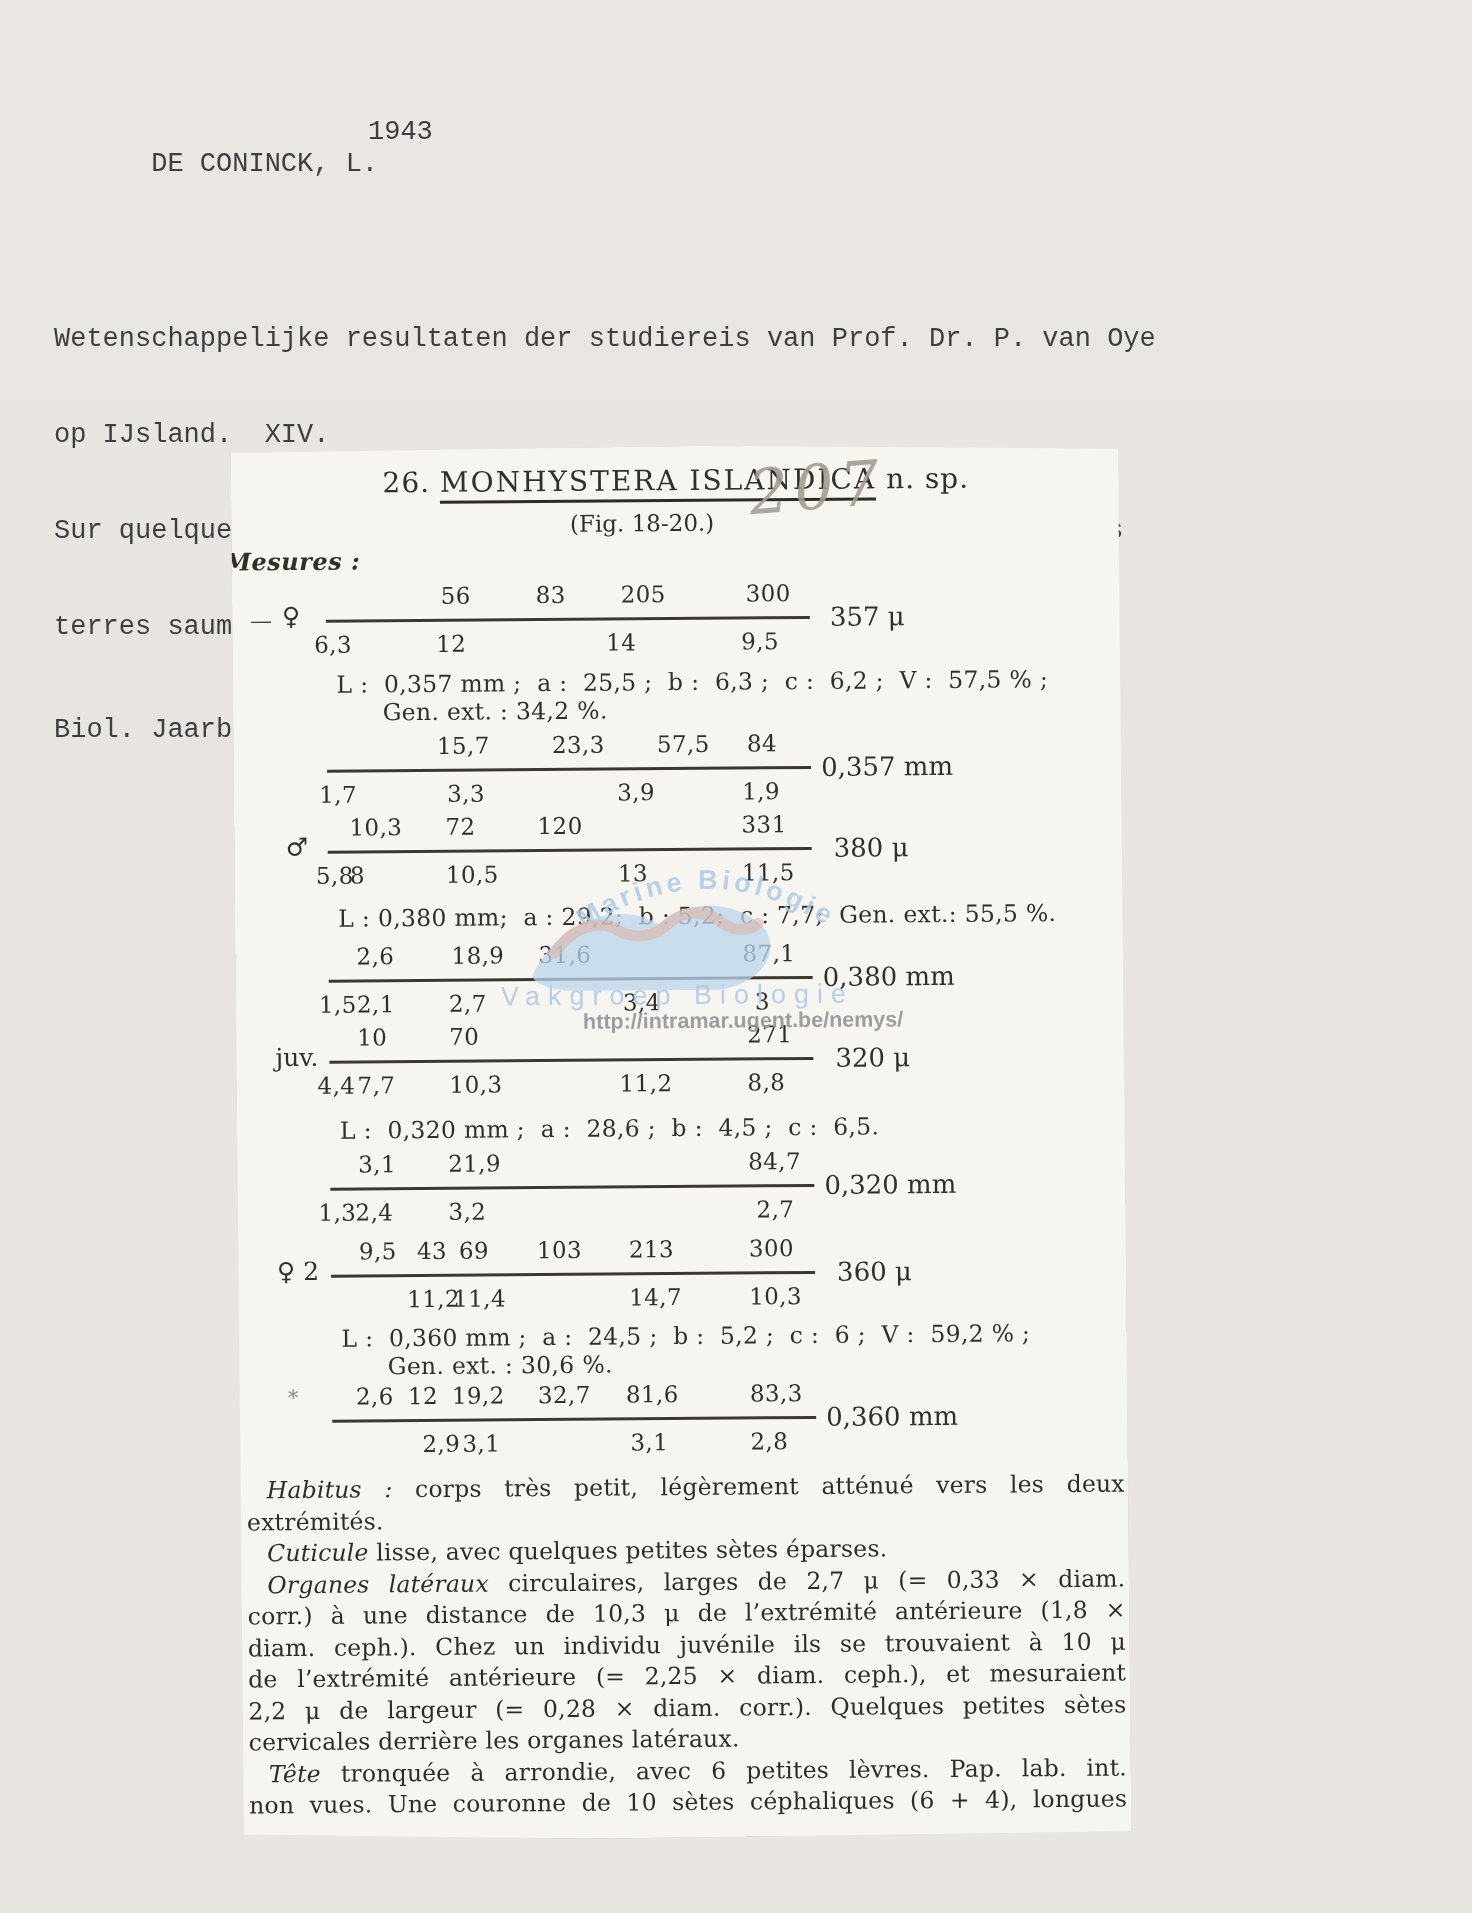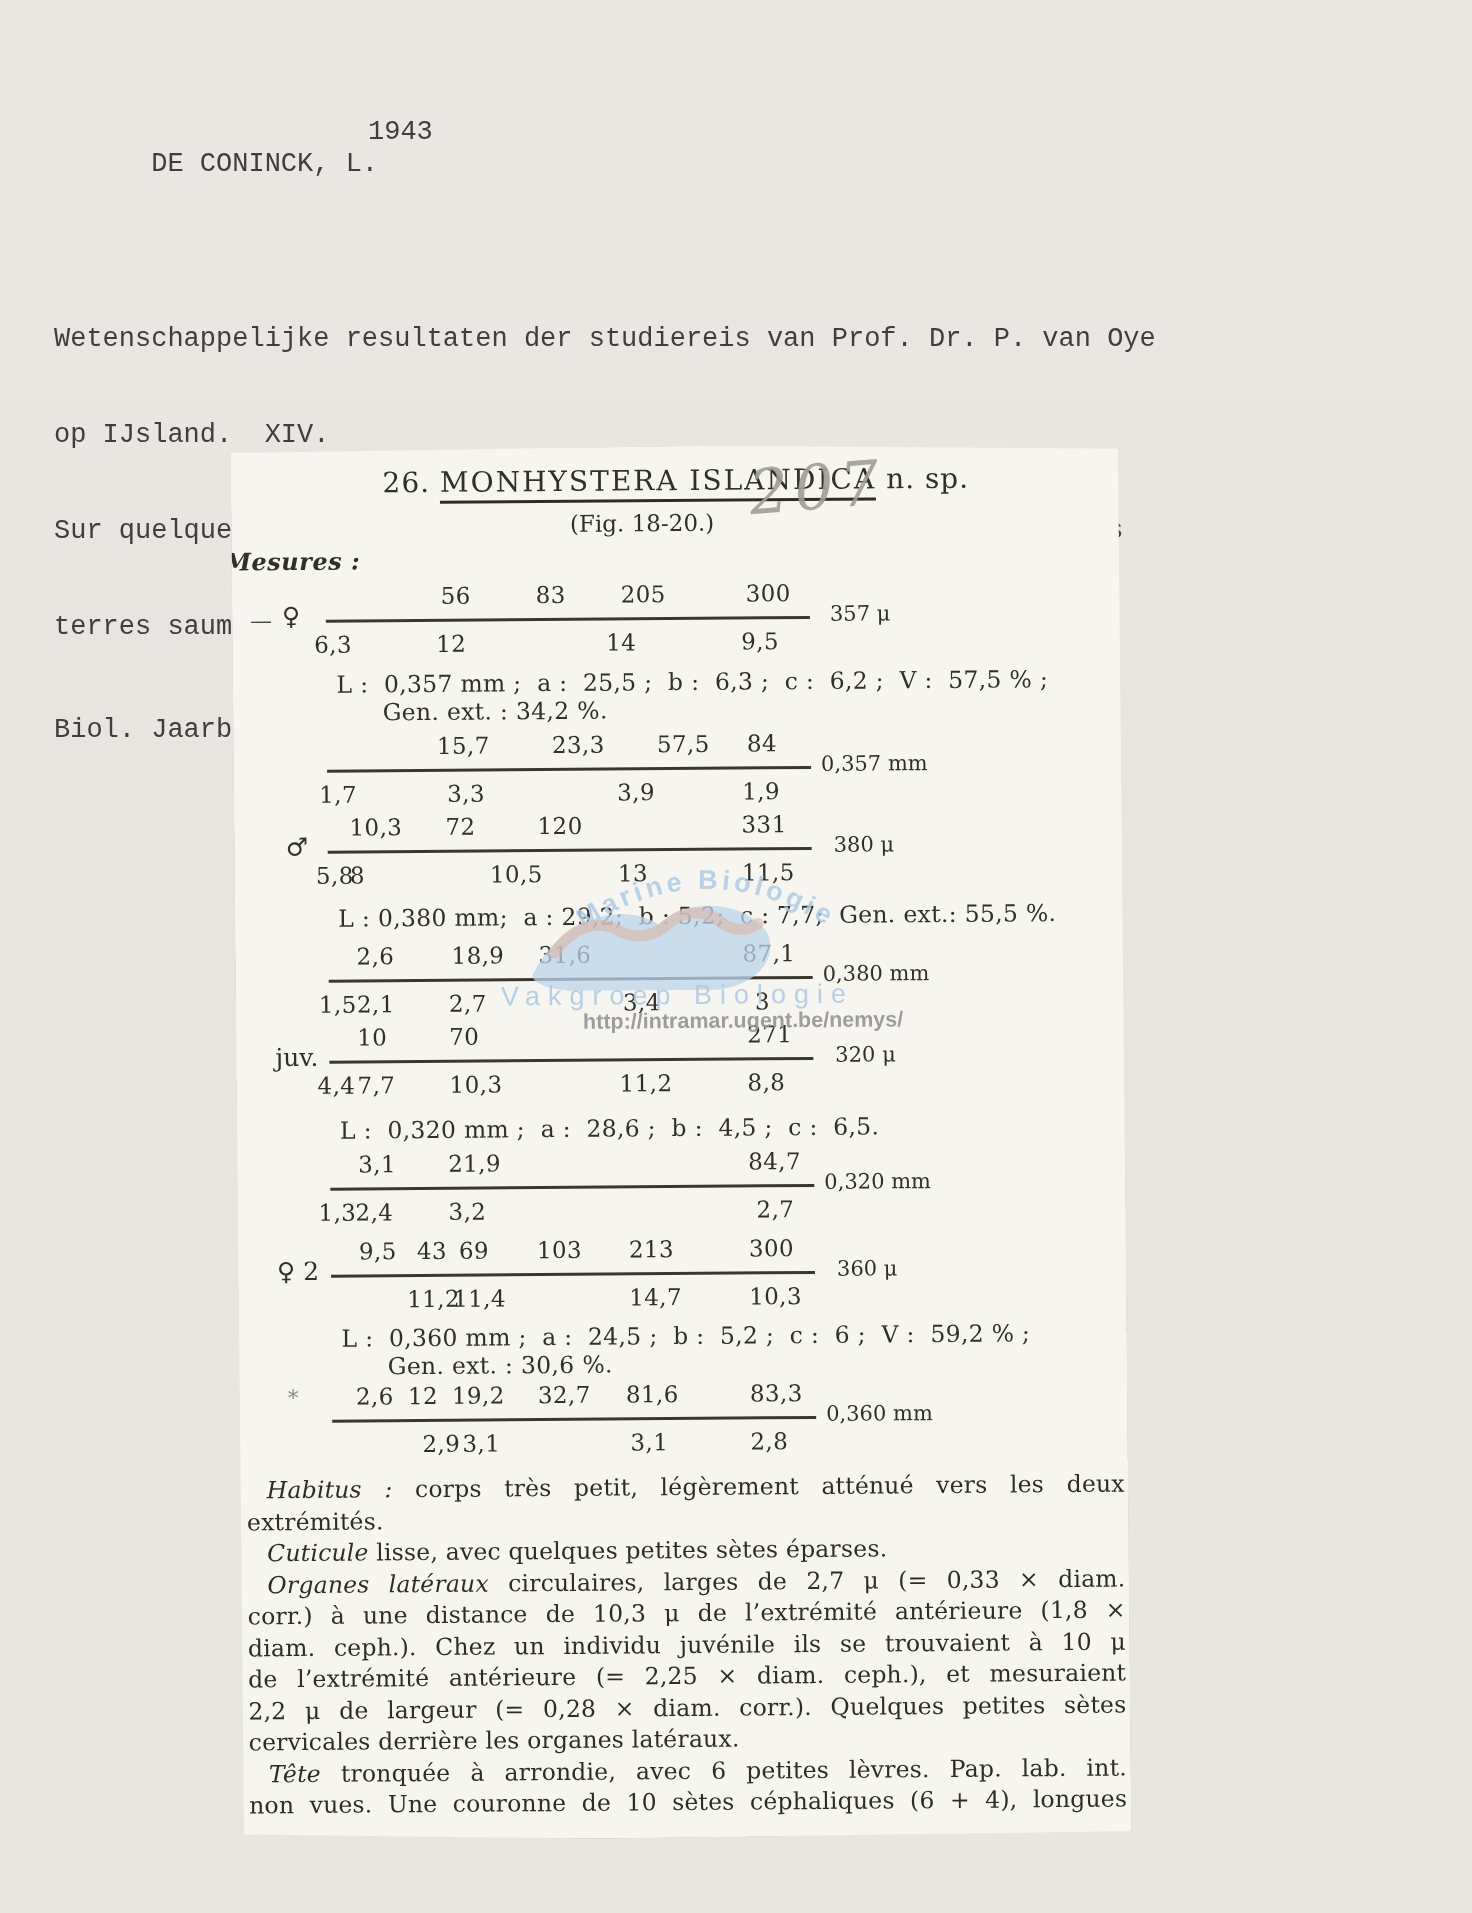--- a/index.html
+++ b/index.html
@@ -31,21 +31,21 @@
     font-style:italic;letter-spacing:6px;transform:rotate(-4deg);opacity:.9;}
   .mesures{position:absolute;left:-7px;top:98px;font-size:24px;font-style:italic;
     font-weight:bold;letter-spacing:.5px;}
   
   #formulas{position:absolute;inset:0;}
   .formula{position:absolute;left:0;width:100%;height:92px;}
   .f-num{position:absolute;white-space:pre;font-size:23px;letter-spacing:.4px;}
   .f-top{top:2px;}
   .f-bot{top:50px;}
   .f-rule{position:absolute;left:94px;top:38px;width:484px;height:3px;background:#3a3731;}
-  .f-right{position:absolute;top:24px;font-size:21px;white-space:pre;}
+  .f-right{position:absolute;top:24px;font-size:26px;white-space:pre;}
   .f-label{position:absolute;top:20px;font-size:25px;white-space:pre;}
   .f-label.pencil{color:#8f8c84;font-size:21px;top:4px;}
   .f-prefix{position:absolute;top:26px;font-size:22px;color:#4a463f;}
   .f-note{position:absolute;font-size:23.5px;letter-spacing:.3px;white-space:pre;}
   
   #paras{position:absolute;left:8px;top:1026px;width:878px;font-size:23.5px;
     line-height:31.5px;letter-spacing:.2px;color:#2f2c26;}
   .pl{white-space:normal;}
   .pl.just{text-align:justify;text-align-last:justify;}
   .pl.ind{text-indent:20px;}
@@ -111,21 +111,21 @@
         </div>
         <div class="formula" style="top: 364px;">
           <span class="f-label" style="left: 52px;">♂</span>
           <span class="f-num f-top" style="left: 116px;">10,3</span>
           <span class="f-num f-top" style="left: 212px;">72</span>
           <span class="f-num f-top" style="left: 304px;">120</span>
           <span class="f-num f-top" style="left: 508px;">331</span>
           <div class="f-rule"></div>
           <span class="f-num f-bot" style="left: 82px;">5,8</span>
           <span class="f-num f-bot" style="left: 116px;">8</span>
-          <span class="f-num f-bot" style="left: 212px; margin-left: 44px;">10,5</span>
+          <span class="f-num f-bot" style="left: 212px;">10,5</span>
           <span class="f-num f-bot" style="left: 384px;">13</span>
           <span class="f-num f-bot" style="left: 508px;">11,5</span>
           <span class="f-right" style="left: 600px;">380 μ</span>
         </div>
         <div class="formula" style="top: 493px;">
           <span class="f-num f-top" style="left: 122px;">2,6</span>
           <span class="f-num f-top" style="left: 217px;">18,9</span>
           <span class="f-num f-top" style="left: 304px;">31,6</span>
           <span class="f-num f-top" style="left: 508px;">87,1</span>
           <div class="f-rule"></div>

